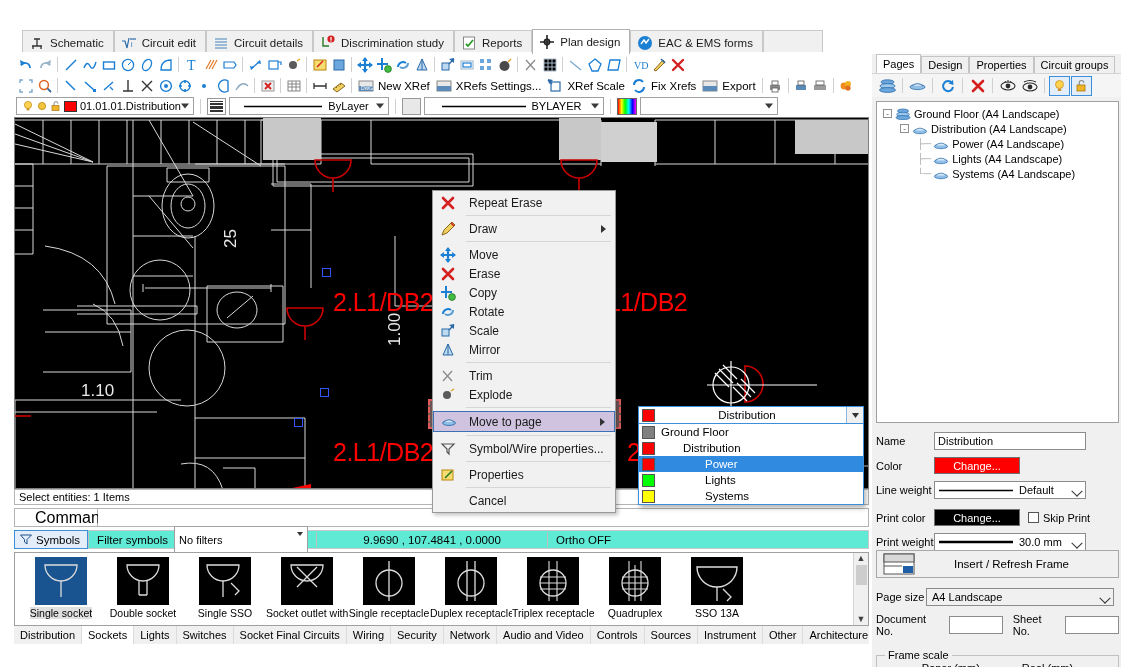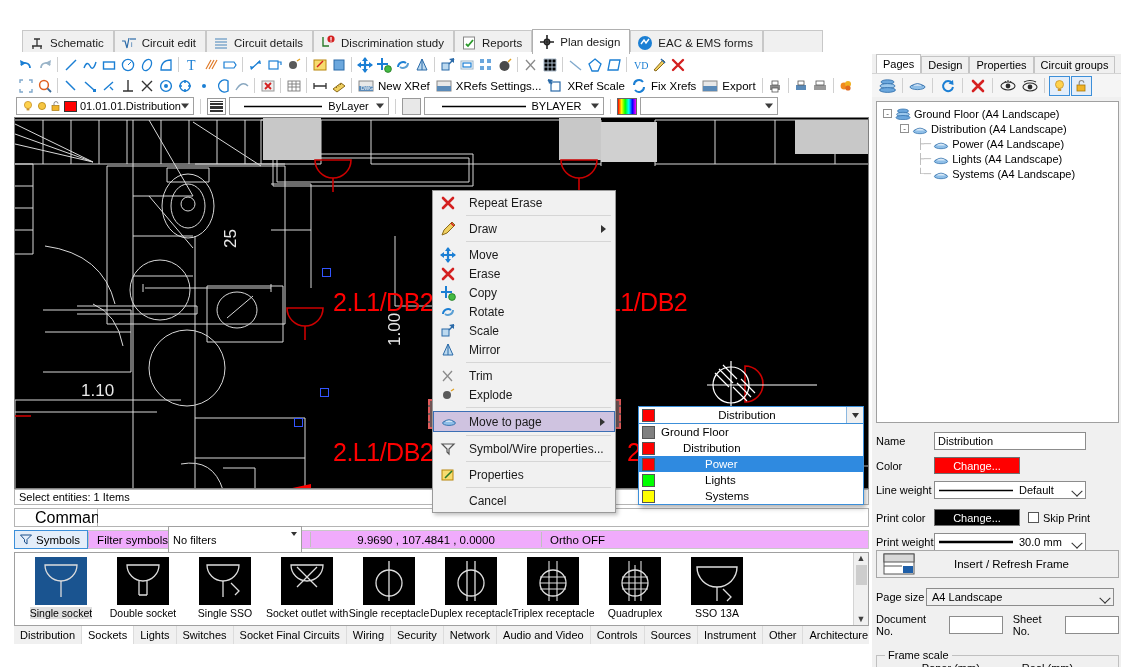--- a/index.html
+++ b/index.html
@@ -123,21 +123,21 @@
   }
   #cmdlabel {
     width: 84px; border: 1px solid #b4b4b4; background: #fff;
     display: flex; align-items: center; padding-left: 20px; font-size: 16px;
   }
   #cmdinput {
     flex: 1; border: 1px solid #b4b4b4; border-left: none; background: #fff;
   }
   #statusbar {
     position: absolute; left: 14px; top: 530px; width: 855px; height: 19px;
-    display: flex; align-items: center; background: #f0abfc;
+    display: flex; align-items: center; background: #5eead4;
     border: 1px solid #c8c8c8; font-size: 11.5px;
   }
   #symbtn {
     height: 19px; display: flex; align-items: center; gap: 4px;
     padding: 0 7px 0 5px; border: 1px solid #3c8fd9; background: #e4eefa;
     margin: -1px 0 -1px -1px;
   }
   .sbcell { padding: 0 8px; display: flex; align-items: center; height: 100%; }
   .sbdiv { width: 1px; height: 15px; background: #c0c0c0; }
   #filtercombo {
@@ -925,21 +925,21 @@
     <div id="cmdinput"></div>
   </div>
   <div id="statusbar">
     <div id="symbtn">
       <svg width="12" height="11" viewBox="0 0 12 11">
         <path d="M0.5 1 h11 L7 5.5 v4.5 L4.5 8 V5.5 Z" fill="none" stroke="#1a4f8a" stroke-width="1"></path>
       </svg>
       <span>Symbols</span>
     </div>
     <div class="sbdiv"></div>
-    <div class="sbcell" style="">
+    <div class="sbcell" style="gap:6px">
       <span>Filter symbols</span>
       <div id="filtercombo">
         <span>No filters</span>
         <span style="position:absolute;right:4px;top:5px;width:0;height:0;border-left:3px solid transparent;border-right:3px solid transparent;border-top:4px solid #333"></span>
       </div>
     </div>
     <div class="sbdiv"></div>
     <div class="sbcell" style="width:230px;justify-content:center">9.9690 , 107.4841 , 0.0000</div>
     <div class="sbdiv"></div>
     <div class="sbcell">Ortho OFF</div>

